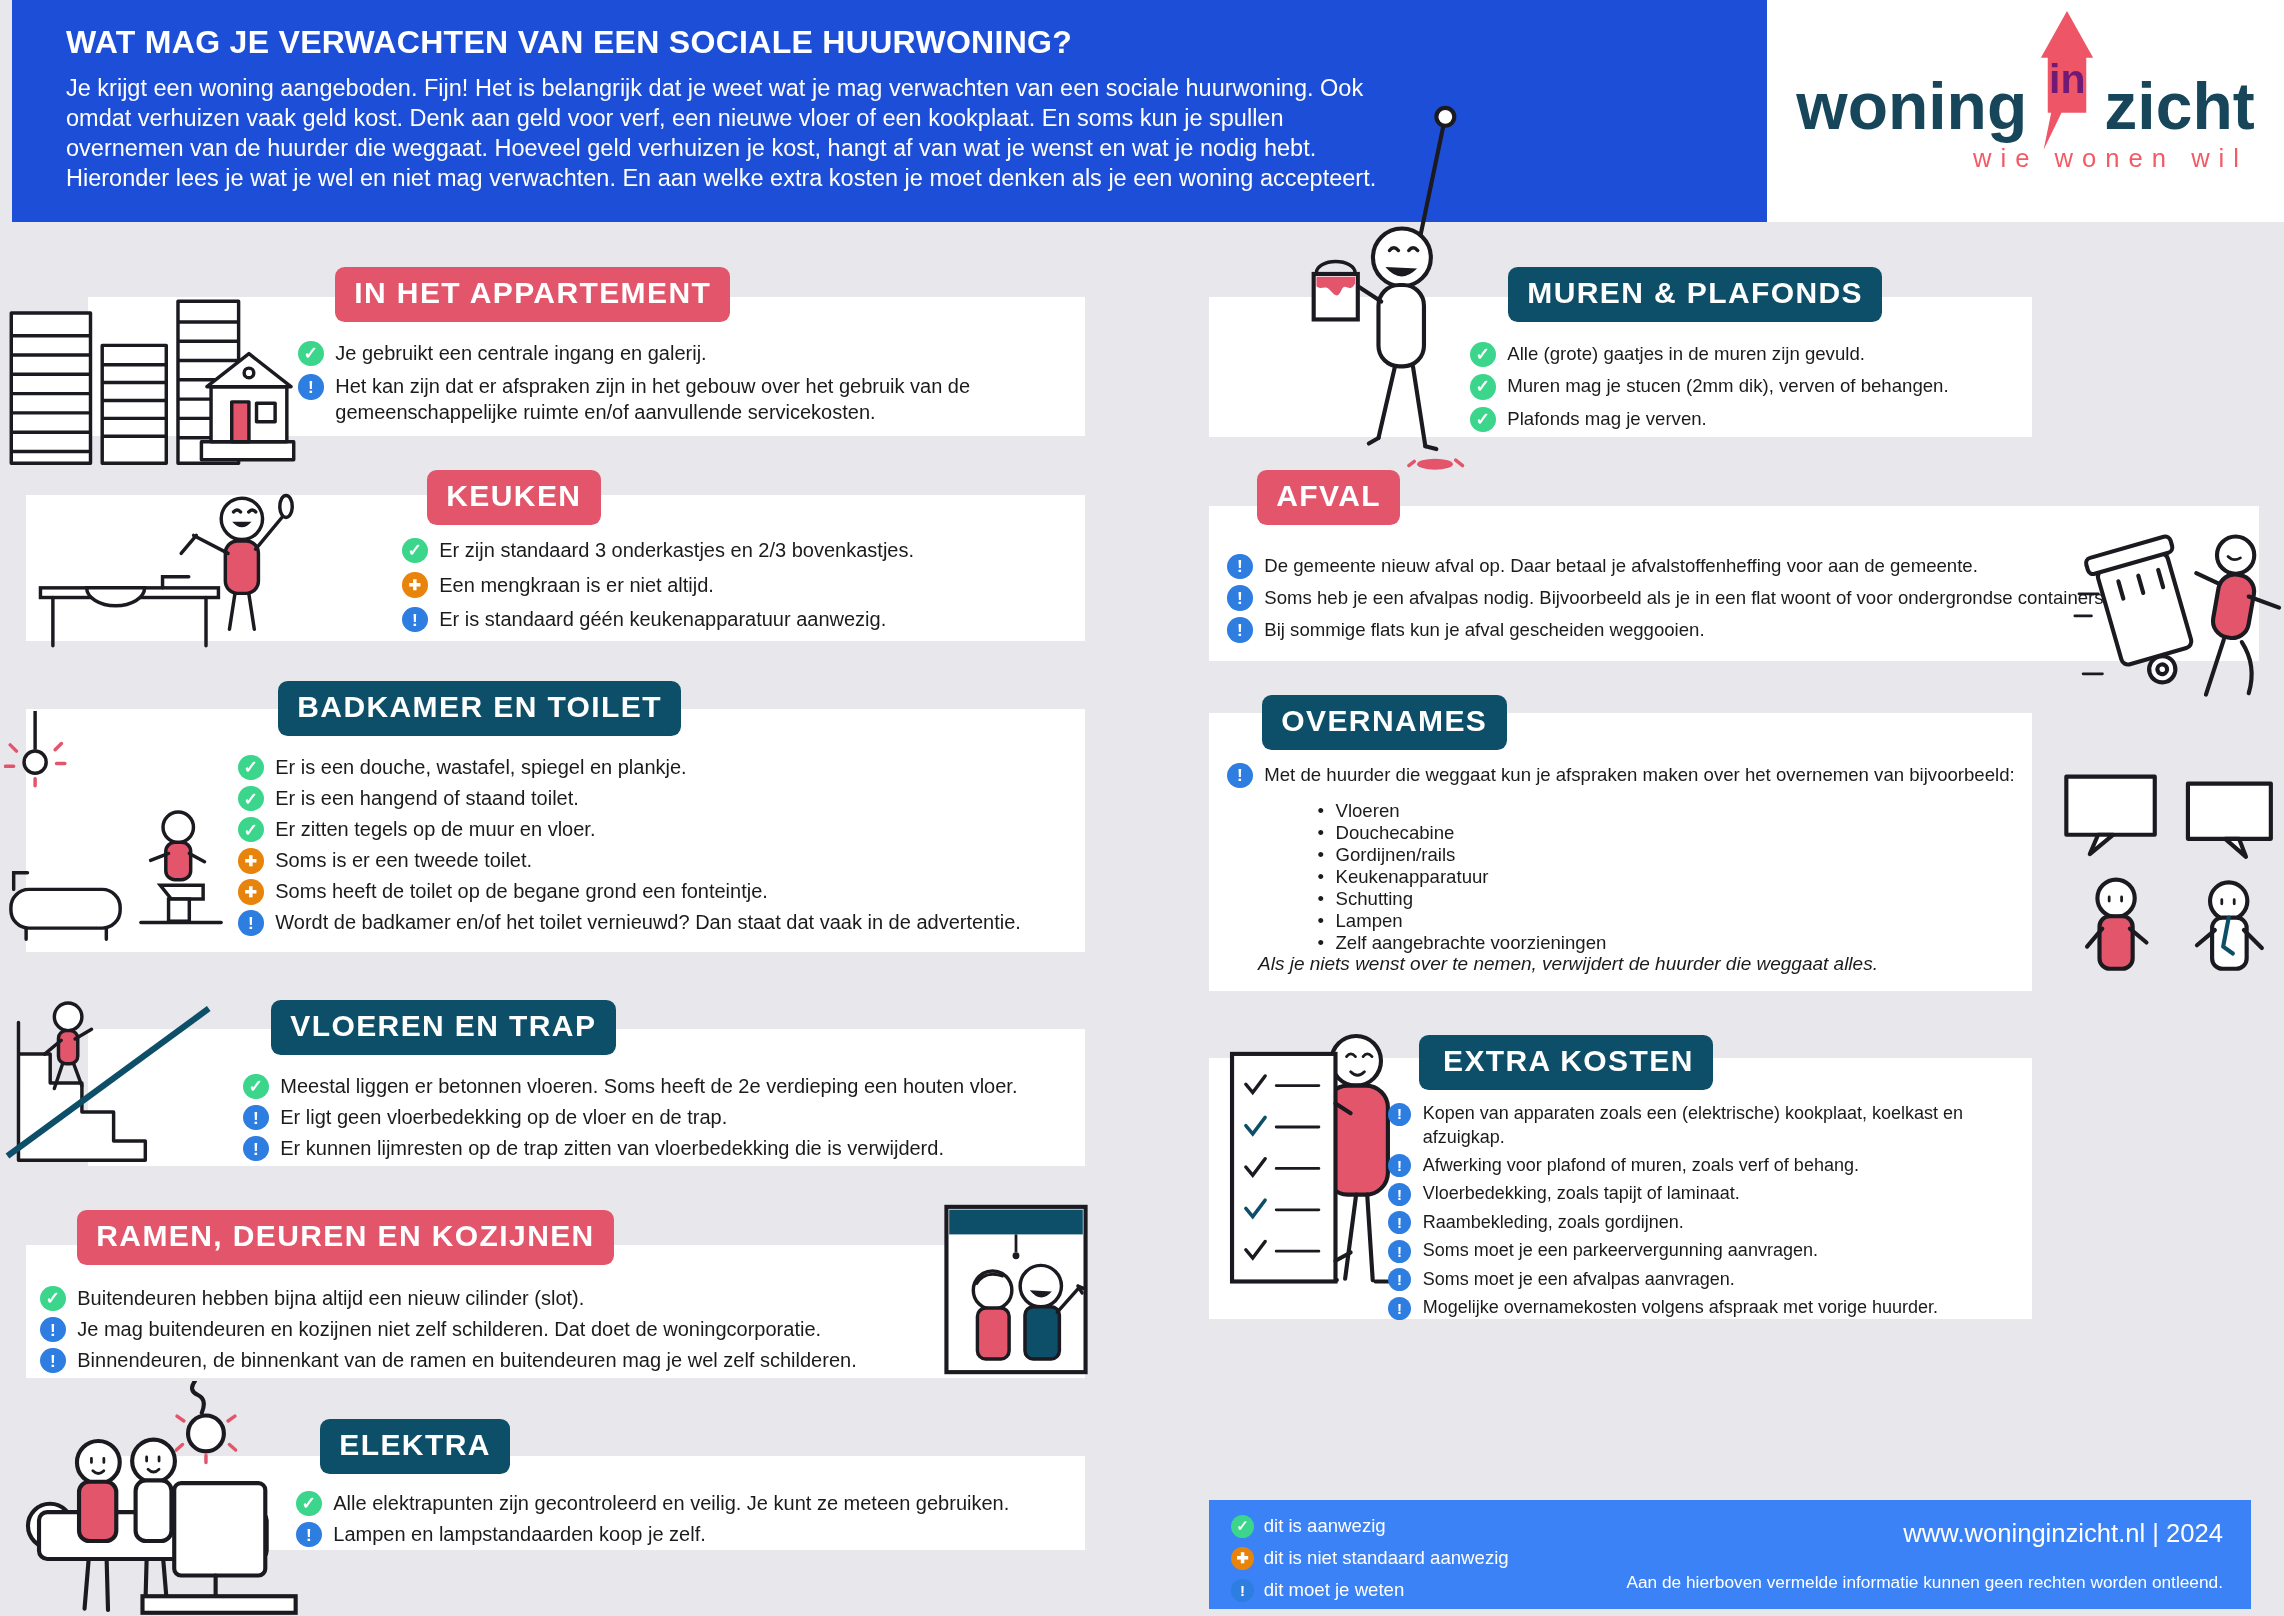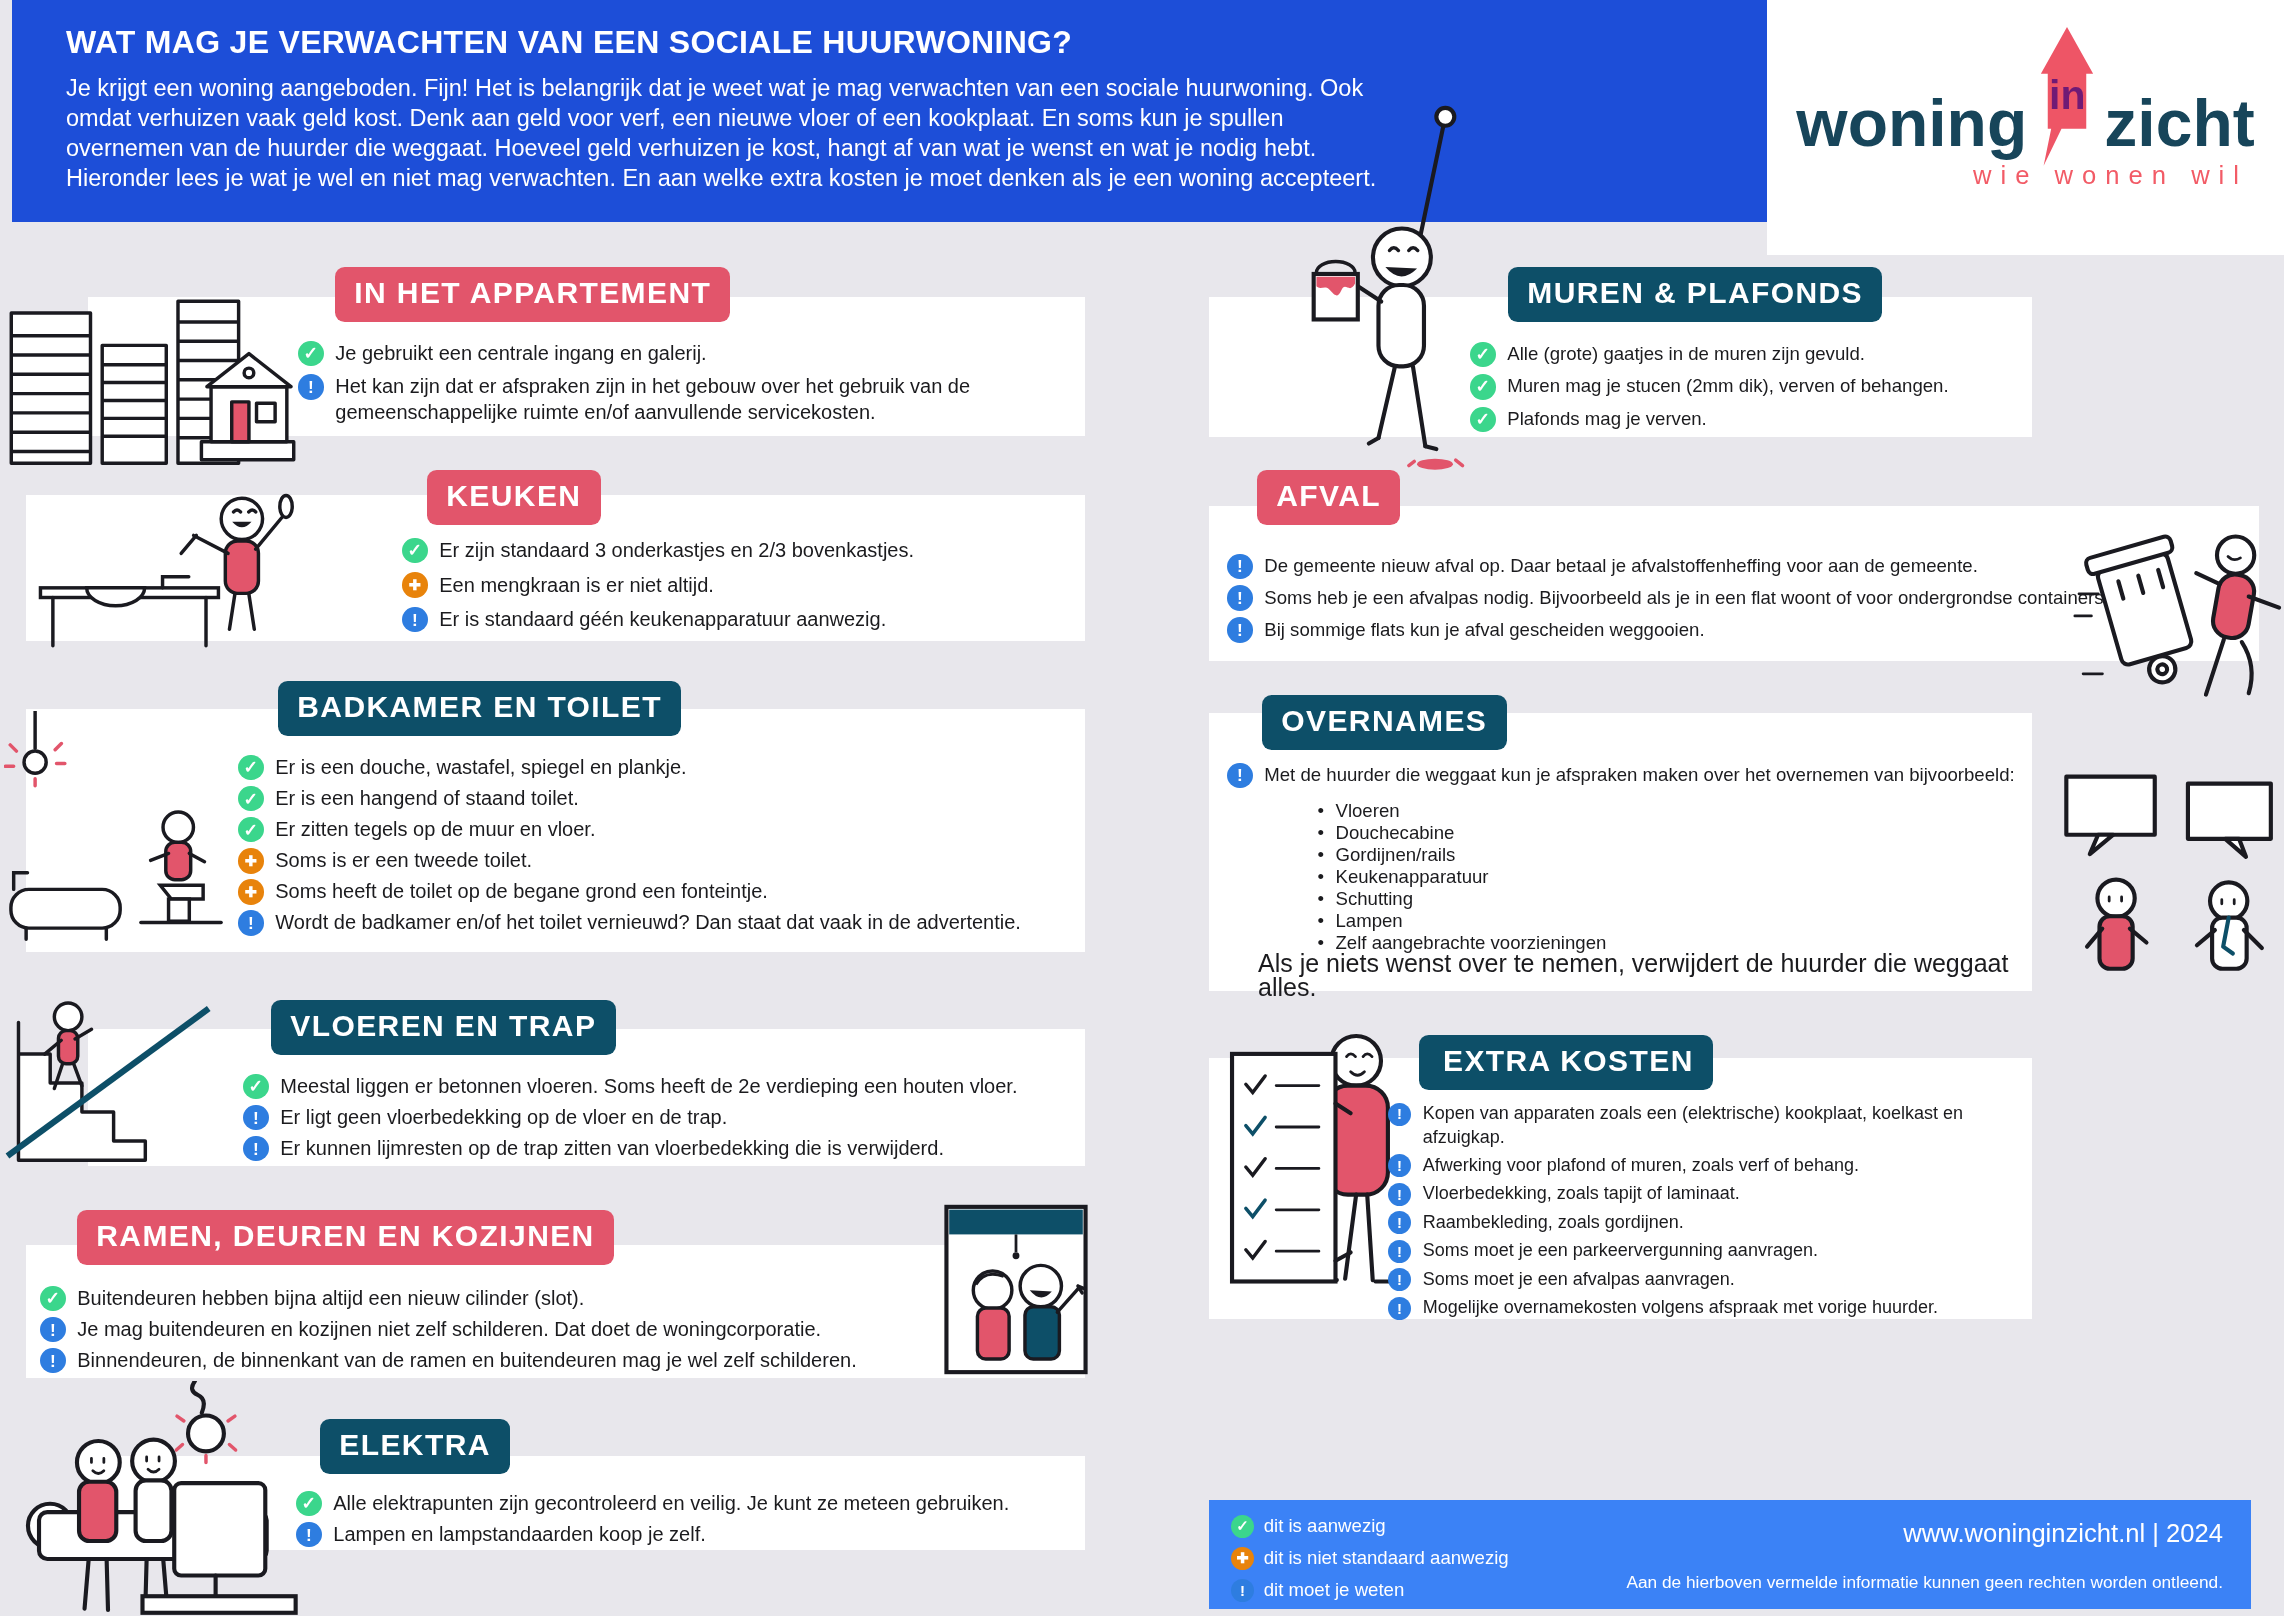--- a/index.html
+++ b/index.html
@@ -4,21 +4,21 @@
 <style>
   html,body{margin:0;padding:0;background:#d9d8df;}
   #page{position:relative;width:2284px;height:1616px;background:#e8e7ec;overflow:hidden;
         font-family:"Liberation Sans",sans-serif;color:#1b1b1e;}
 
   
   .band{position:absolute;left:12px;top:0;width:2284px;height:222px;background:#1d4ed8;z-index:1;}
   .band .inner{position:absolute;left:54px;top:23.5px;width:1685px;}
   .band h1{margin:0 0 12.4px 0;font-size:32px;font-weight:bold;color:#fff;letter-spacing:0.3px;}
   .intro-line{font-size:23.5px;line-height:30px;color:#fff;}
-  .logo-panel{position:absolute;right:0;top:0;width:517px;height:255px;background:#fff;z-index:2;
+  .logo-panel{position:absolute;right:0;top:0;width:517px;height:222px;background:#fff;z-index:2;
               display:flex;flex-direction:column;justify-content:center;align-items:center;}
   .logo-row{display:flex;align-items:center;font-weight:bold;font-size:66px;color:#17455a;line-height:1;}
   .logo-pin{margin:-41px 4.1px 0 7px;position:relative;}
   .logo-pin .in{position:absolute;left:0;top:51px;width:66px;text-align:center;color:#701a75;font-size:41px;font-weight:bold;}
   .tagline{align-self:flex-end;margin:-19.3px 36px 0 0;color:#f25b66;font-size:25.6px;letter-spacing:9px;}
 
   
   .card{position:absolute;background:#fff;z-index:1;}
   .badge{position:absolute;z-index:6;color:#fff;font-size:30px;font-weight:bold;letter-spacing:1.4px;
          padding:9px 19.3px 11.7px 19.3px;border-radius:9.7px;white-space:nowrap;}
@@ -33,21 +33,21 @@
   .item-icon{flex:0 0 auto;width:25.6px;height:25.6px;border-radius:50%;display:flex;align-items:center;
              justify-content:center;color:#fff;font-weight:bold;margin-top:0.7px;font-size:17.3px;}
   .fs-s .item-icon,.legend .item-icon{width:23px;height:23px;font-size:15px;}
   .ic-check{background:#3bd68c;}  .ic-check::before{content:"✓";}
   .ic-plus{background:#e8830b;}   .ic-plus::before{content:"✚";font-size:14.5px;}
   .ic-info{background:#2e7de0;}   .ic-info::before{content:"!";}
 
   .bullets{position:absolute;z-index:5;margin:0;padding:0;list-style:none;}
   .bullets li{font-size:18.6px;line-height:22px;padding-left:23.5px;position:relative;}
   .bullets li::before{content:"•";position:absolute;left:5.5px;font-size:18.6px;}
-  .note{position:absolute;z-index:5;font-size:25px;line-height:23.5px;}
+  .note{position:absolute;z-index:5;font-size:19px;line-height:23.5px;font-style:italic;}
 
   
   .footer-box{position:absolute;left:1209px;top:1500px;width:1042px;height:109px;background:#3b82f6;z-index:4;}
   .legend{position:absolute;left:22px;top:14px;display:flex;flex-direction:column;gap:8.3px;}
   .legend .item{gap:9.7px;}
   .legend .lbl{color:#fff;font-size:18.6px;line-height:23.5px;}
   .footer-right{position:absolute;right:28px;top:11px;width:691px;display:flex;flex-direction:column;align-items:flex-end;gap:23.5px;}
   .site{color:#fff;font-size:25.6px;margin-top:8px;}
   .disclaimer{color:#fff;font-size:17.3px;}
 

